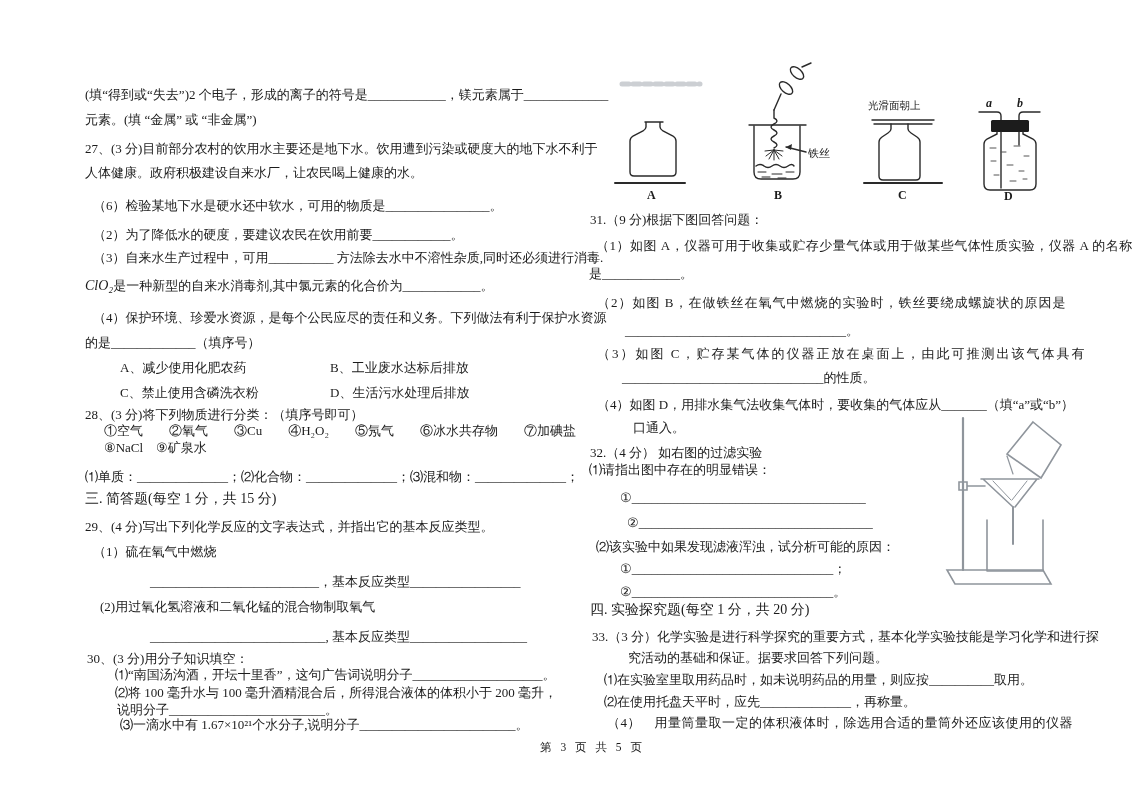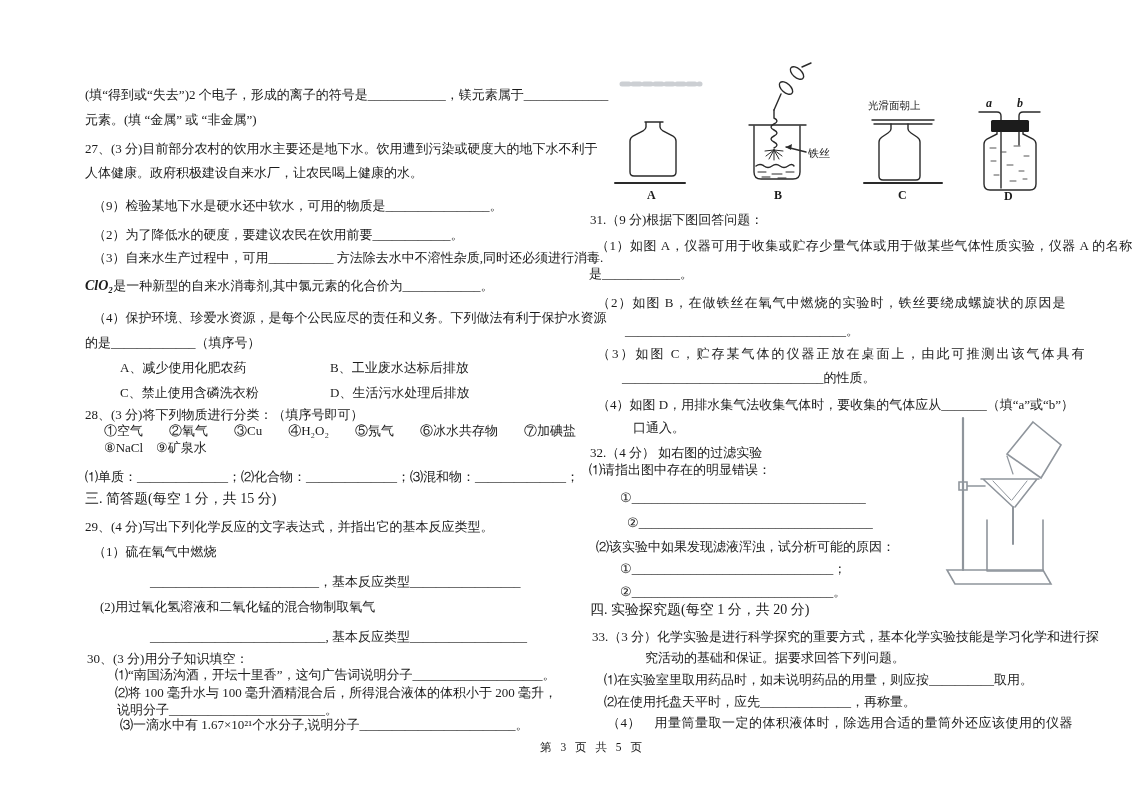--- a/index.html
+++ b/index.html
@@ -1,40 +1,40 @@
 <!DOCTYPE html>
 <html><head>
 <meta charset="utf-8">
 <style>
   html,body{margin:0;padding:0;}
   body{width:1147px;height:810px;background:#ffffff;}
   .page{position:relative;width:1147px;height:810px;background:#ffffff;overflow:hidden;
         font-family:"Liberation Serif","DejaVu Serif",serif;color:#1b1b1b;padding-left:26px;}
   .ln{position:absolute;font-size:13px;line-height:17px;white-space:nowrap;}
   .bold{font-weight:normal;font-size:14px;}
-  .bi{font-weight:bold;font-style:italic;}
+  .bi{font-weight:normal;font-style:italic;}
   .sp1{letter-spacing:1px;}
   .sp2{letter-spacing:2px;}
   .sp05{letter-spacing:0.5px;}
   .fig{position:absolute;}
   svg text{font-family:"Liberation Serif","DejaVu Serif",serif;fill:#1b1b1b;}
   .figlabel{font-weight:bold;font-size:12px;}
   .figsmall{font-size:10.5px;}
   .footer{position:absolute;left:540px;top:740px;font-size:11.5px;letter-spacing:3px;}
 </style>
 </head>
 <body>
 
 <div class="page">
 
   <div class="ln" style="left:85px;top:86px">(填“得到或“失去”)2 个电子，形成的离子的符号是____________，镁元素属于_____________</div>
   <div class="ln" style="left:85px;top:111px">元素。(填 “金属” 或 “非金属”)</div>
   <div class="ln" style="left:85px;top:140px">27、(3 分)目前部分农村的饮用水主要还是地下水。饮用遭到污染或硬度大的地下水不利于</div>
   <div class="ln" style="left:85px;top:164px">人体健康。政府积极建设自来水厂，让农民喝上健康的水。</div>
-  <div class="ln" style="left:93px;top:197px">（9）检验某地下水是硬水还中软水，可用的物质是________________。</div>
+  <div class="ln" style="left:93px;top:197px">（6）检验某地下水是硬水还中软水，可用的物质是________________。</div>
   <div class="ln" style="left:93px;top:226px">（2）为了降低水的硬度，要建议农民在饮用前要____________。</div>
   <div class="ln" style="left:93px;top:249px">（3）自来水生产过程中，可用__________ 方法除去水中不溶性杂质,同时还必须进行消毒.</div>
   <div class="ln" style="left:85px;top:277px">
     <span class="bi" style="font-size:14px">ClO₂</span><span>是一种新型的自来水消毒剂,其中氯元素的化合价为____________。</span>
   </div>
   <div class="ln" style="left:93px;top:309px">（4）保护环境、珍爱水资源，是每个公民应尽的责任和义务。下列做法有利于保护水资源</div>
   <div class="ln" style="left:85px;top:334px">的是_____________（填序号）</div>
   <div class="ln" style="left:120px;top:359px">A、减少使用化肥农药</div>
   <div class="ln" style="left:330px;top:359px">B、工业废水达标后排放</div>
   <div class="ln" style="left:120px;top:384px">C、禁止使用含磷洗衣粉</div>
@@ -66,21 +66,21 @@
   <div class="ln" style="left:633px;top:419px">口通入。</div>
   <div class="ln" style="left:590px;top:444px">32.（4 分） 如右图的过滤实验</div>
   <div class="ln" style="left:589px;top:461px">⑴请指出图中存在的明显错误：</div>
   <div class="ln" style="left:620px;top:489px">①____________________________________</div>
   <div class="ln" style="left:627px;top:514px">②____________________________________</div>
   <div class="ln" style="left:596px;top:538px">⑵该实验中如果发现滤液浑浊，试分析可能的原因：</div>
   <div class="ln" style="left:620px;top:560px">①_______________________________；</div>
   <div class="ln" style="left:620px;top:583px">②_______________________________。</div>
   <div class="ln bold" style="left:590px;top:601px">四. 实验探究题(每空 1 分，共 20 分)</div>
   <div class="ln" style="left:592px;top:628px">33.（3 分）化学实验是进行科学探究的重要方式，基本化学实验技能是学习化学和进行探</div>
-  <div class="ln" style="left:645px;top:649px">究活动的基础和保证。据要求回答下列问题。</div>
+  <div class="ln" style="left:628px;top:649px">究活动的基础和保证。据要求回答下列问题。</div>
   <div class="ln" style="left:604px;top:671px">⑴在实验室里取用药品时，如未说明药品的用量，则应按__________取用。</div>
   <div class="ln" style="left:604px;top:693px">⑵在使用托盘天平时，应先______________，再称量。</div>
   <div class="ln sp05" style="left:607px;top:714px">（4）　用量筒量取一定的体积液体时，除选用合适的量筒外还应该使用的仪器</div>
 
   <svg class="fig" style="left:600px;top:62px" width="465" height="150" viewBox="0 0 465 150">
     <g fill="none" stroke="#2a2a2a" stroke-width="1.4" stroke-linecap="round">
 
       <line x1="22" y1="22" x2="100" y2="22" stroke="#9aa0a8" stroke-width="5" stroke-dasharray="7 4" opacity="0.5"></line>
 
       <g>

